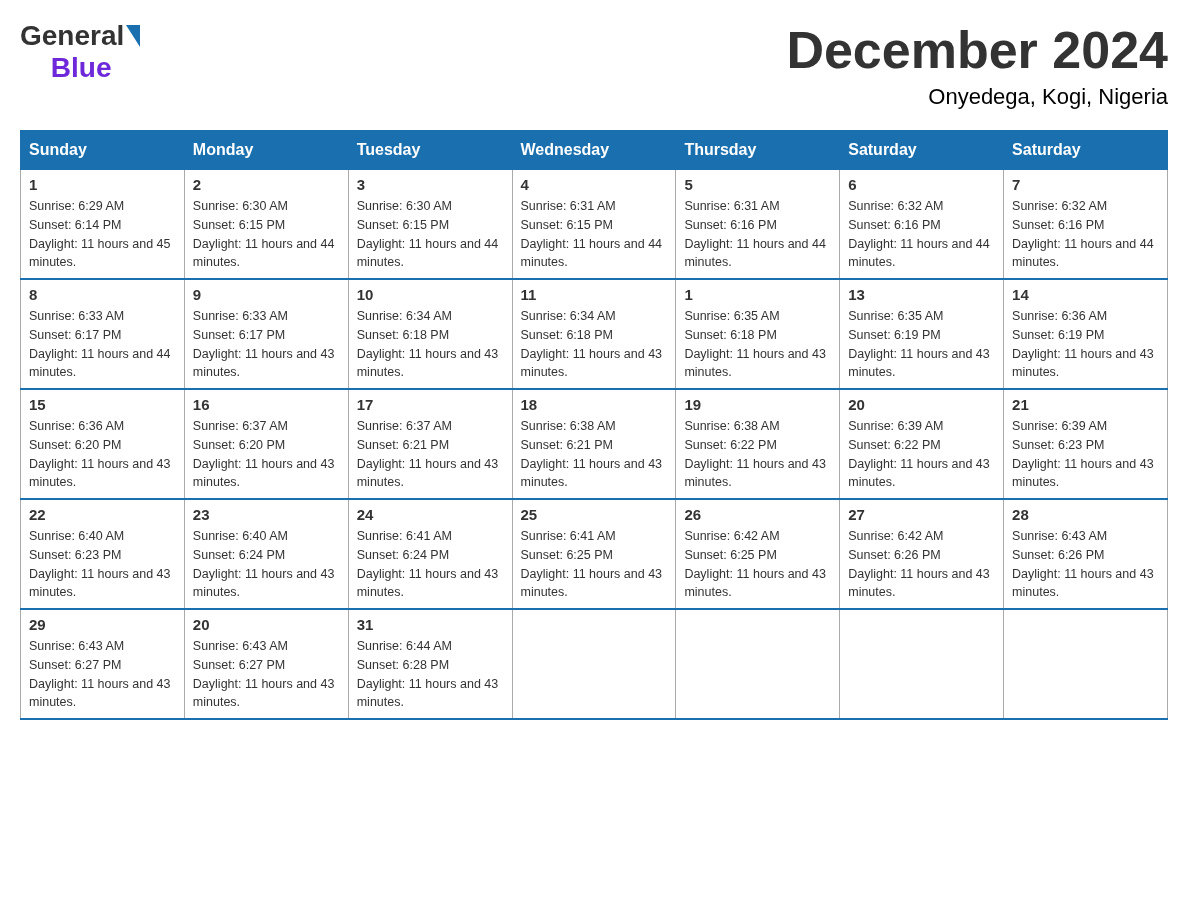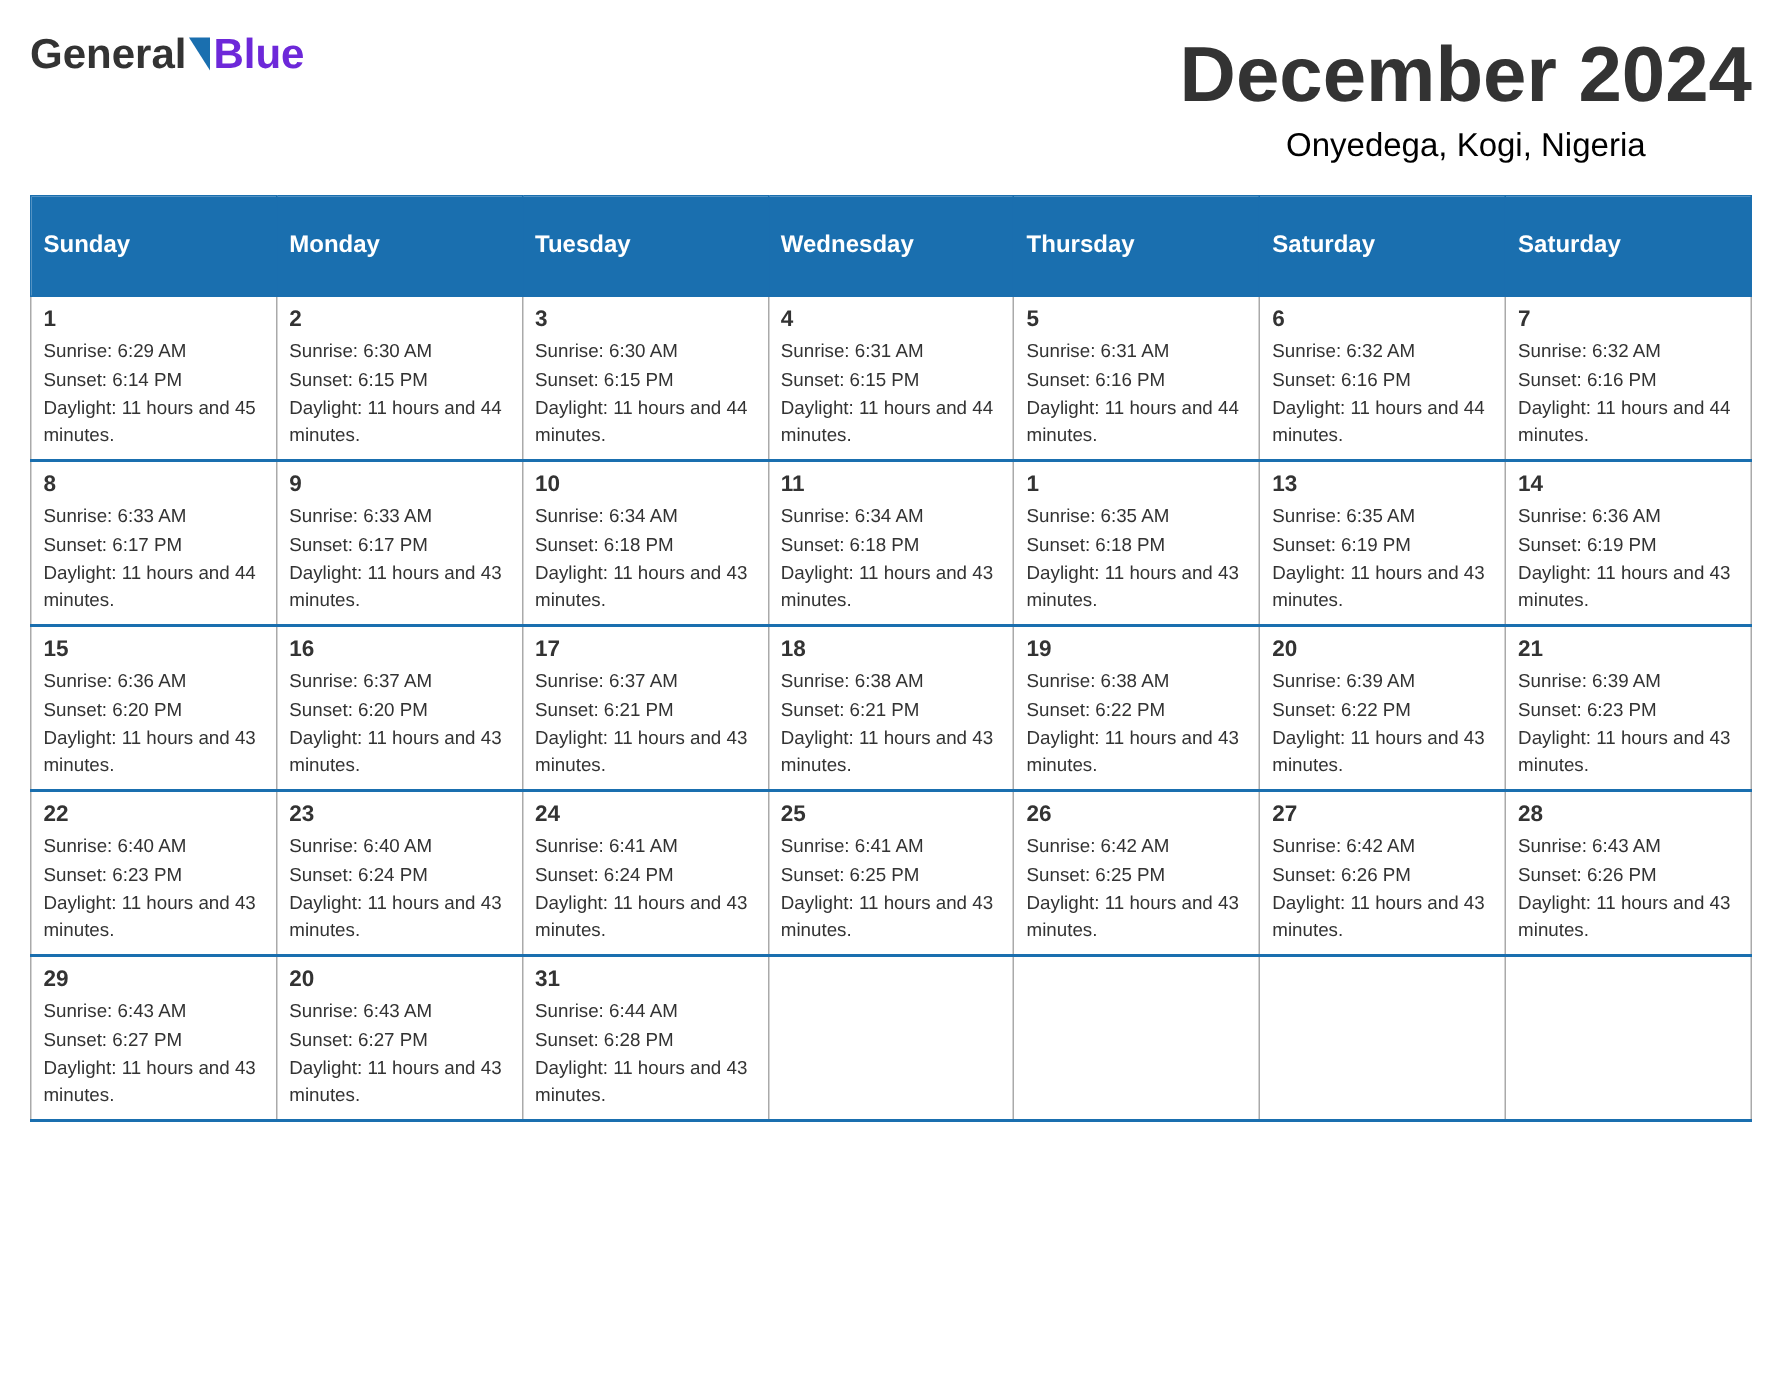--- a/index.html
+++ b/index.html
@@ -11,21 +11,21 @@
       padding: 20px;
     }
     .header {
       display: flex;
       justify-content: space-between;
       align-items: flex-start;
       margin-bottom: 20px;
     }
     .logo {
       display: flex;
-      flex-direction: row;
+      flex-direction: column;
       align-items: center;
     }
     .logo-text {
       font-size: 28px;
       font-weight: bold;
       color: #333;
       display: flex;
       align-items: center;
     }
     .logo-general { color: #333; }
@@ -34,40 +34,40 @@
       width: 0;
       height: 0;
       border-left: 14px solid transparent;
       border-right: 0px solid transparent;
       border-top: 22px solid #1a6faf;
       margin-left: 2px;
       margin-right: 2px;
     }
     .logo-blue { color: #6d28d9; font-size: 28px; font-weight: bold; }
     .title-block {
-      text-align: center;
+      text-align: right;
     }
     .month-title {
       font-size: 52px;
       font-weight: bold;
       color: #333;
     }
     .location {
       font-size: 22px;
       color: #000000;
       margin-top: 4px;
     }
     table {
       width: 100%;
       border-collapse: collapse;
     }
     thead tr th {
       background-color: #1a6faf;
       color: #fff;
-      padding: 24px 8px;
+      padding: 10px 8px;
       font-size: 16px;
       font-weight: bold;
       text-align: left;
       border: 1px solid #1a6faf;
     }
     tbody tr td {
       vertical-align: top;
       padding: 6px 8px;
       font-size: 13px;
       color: #333;

